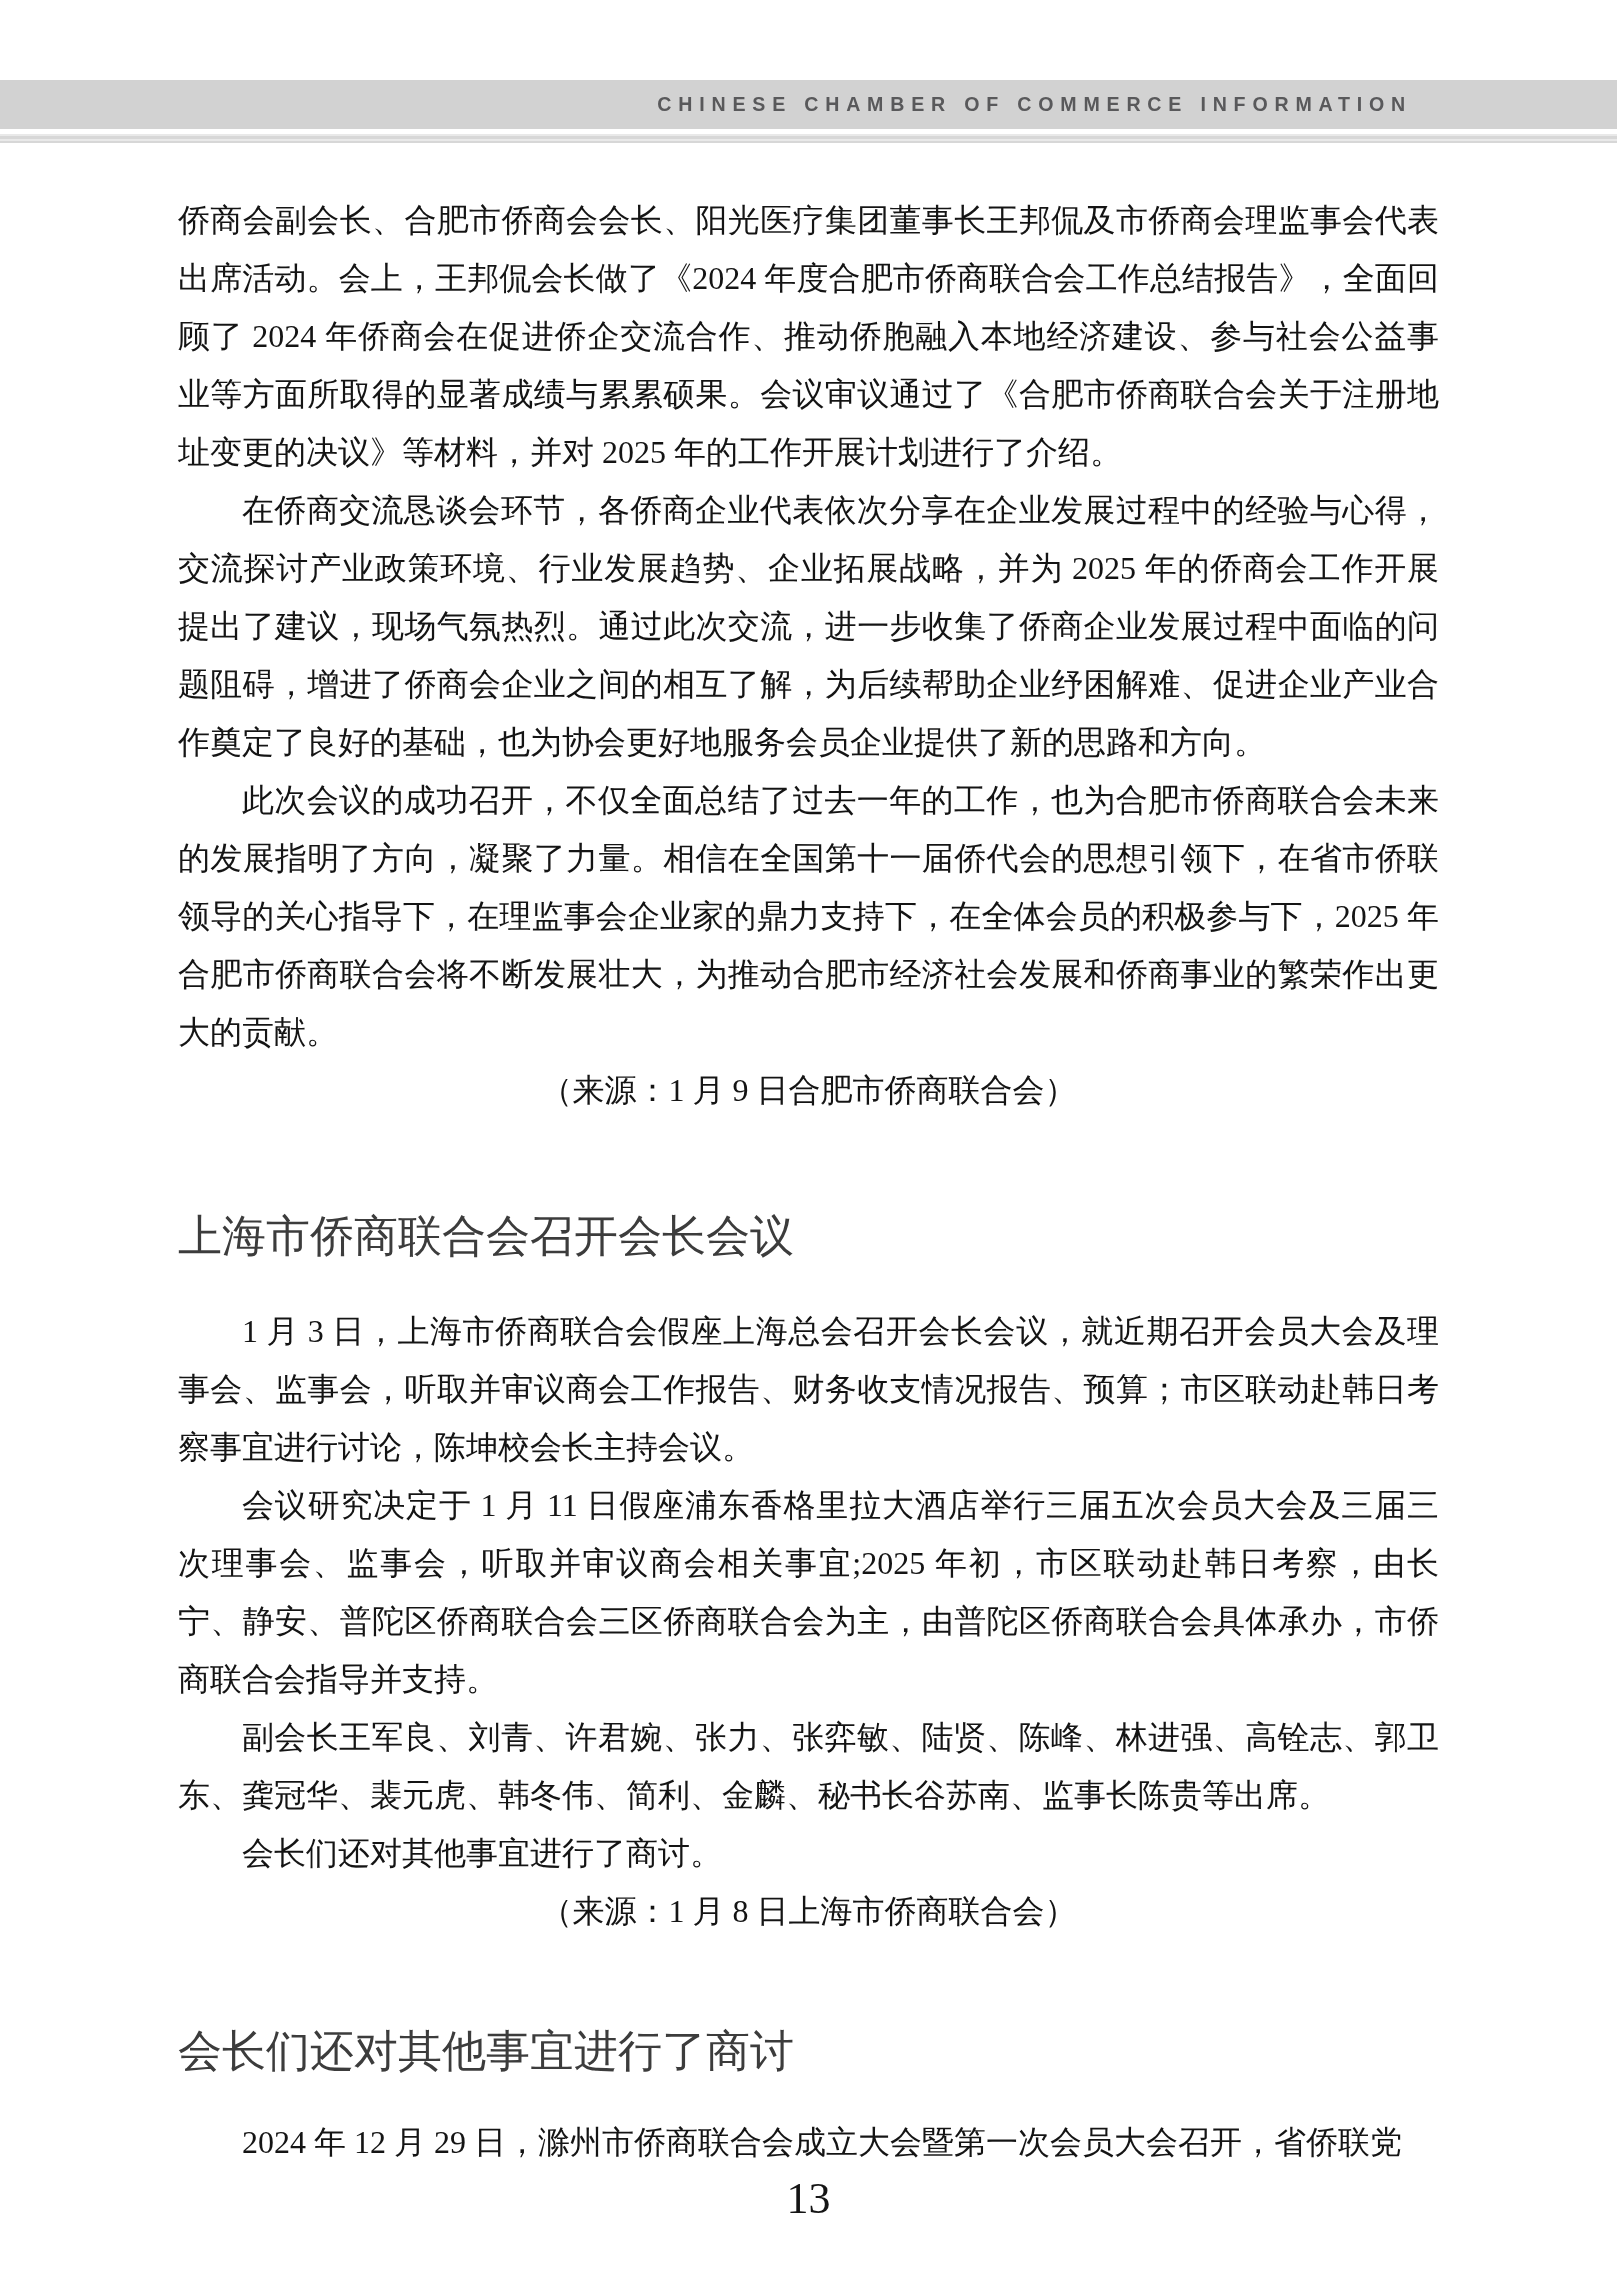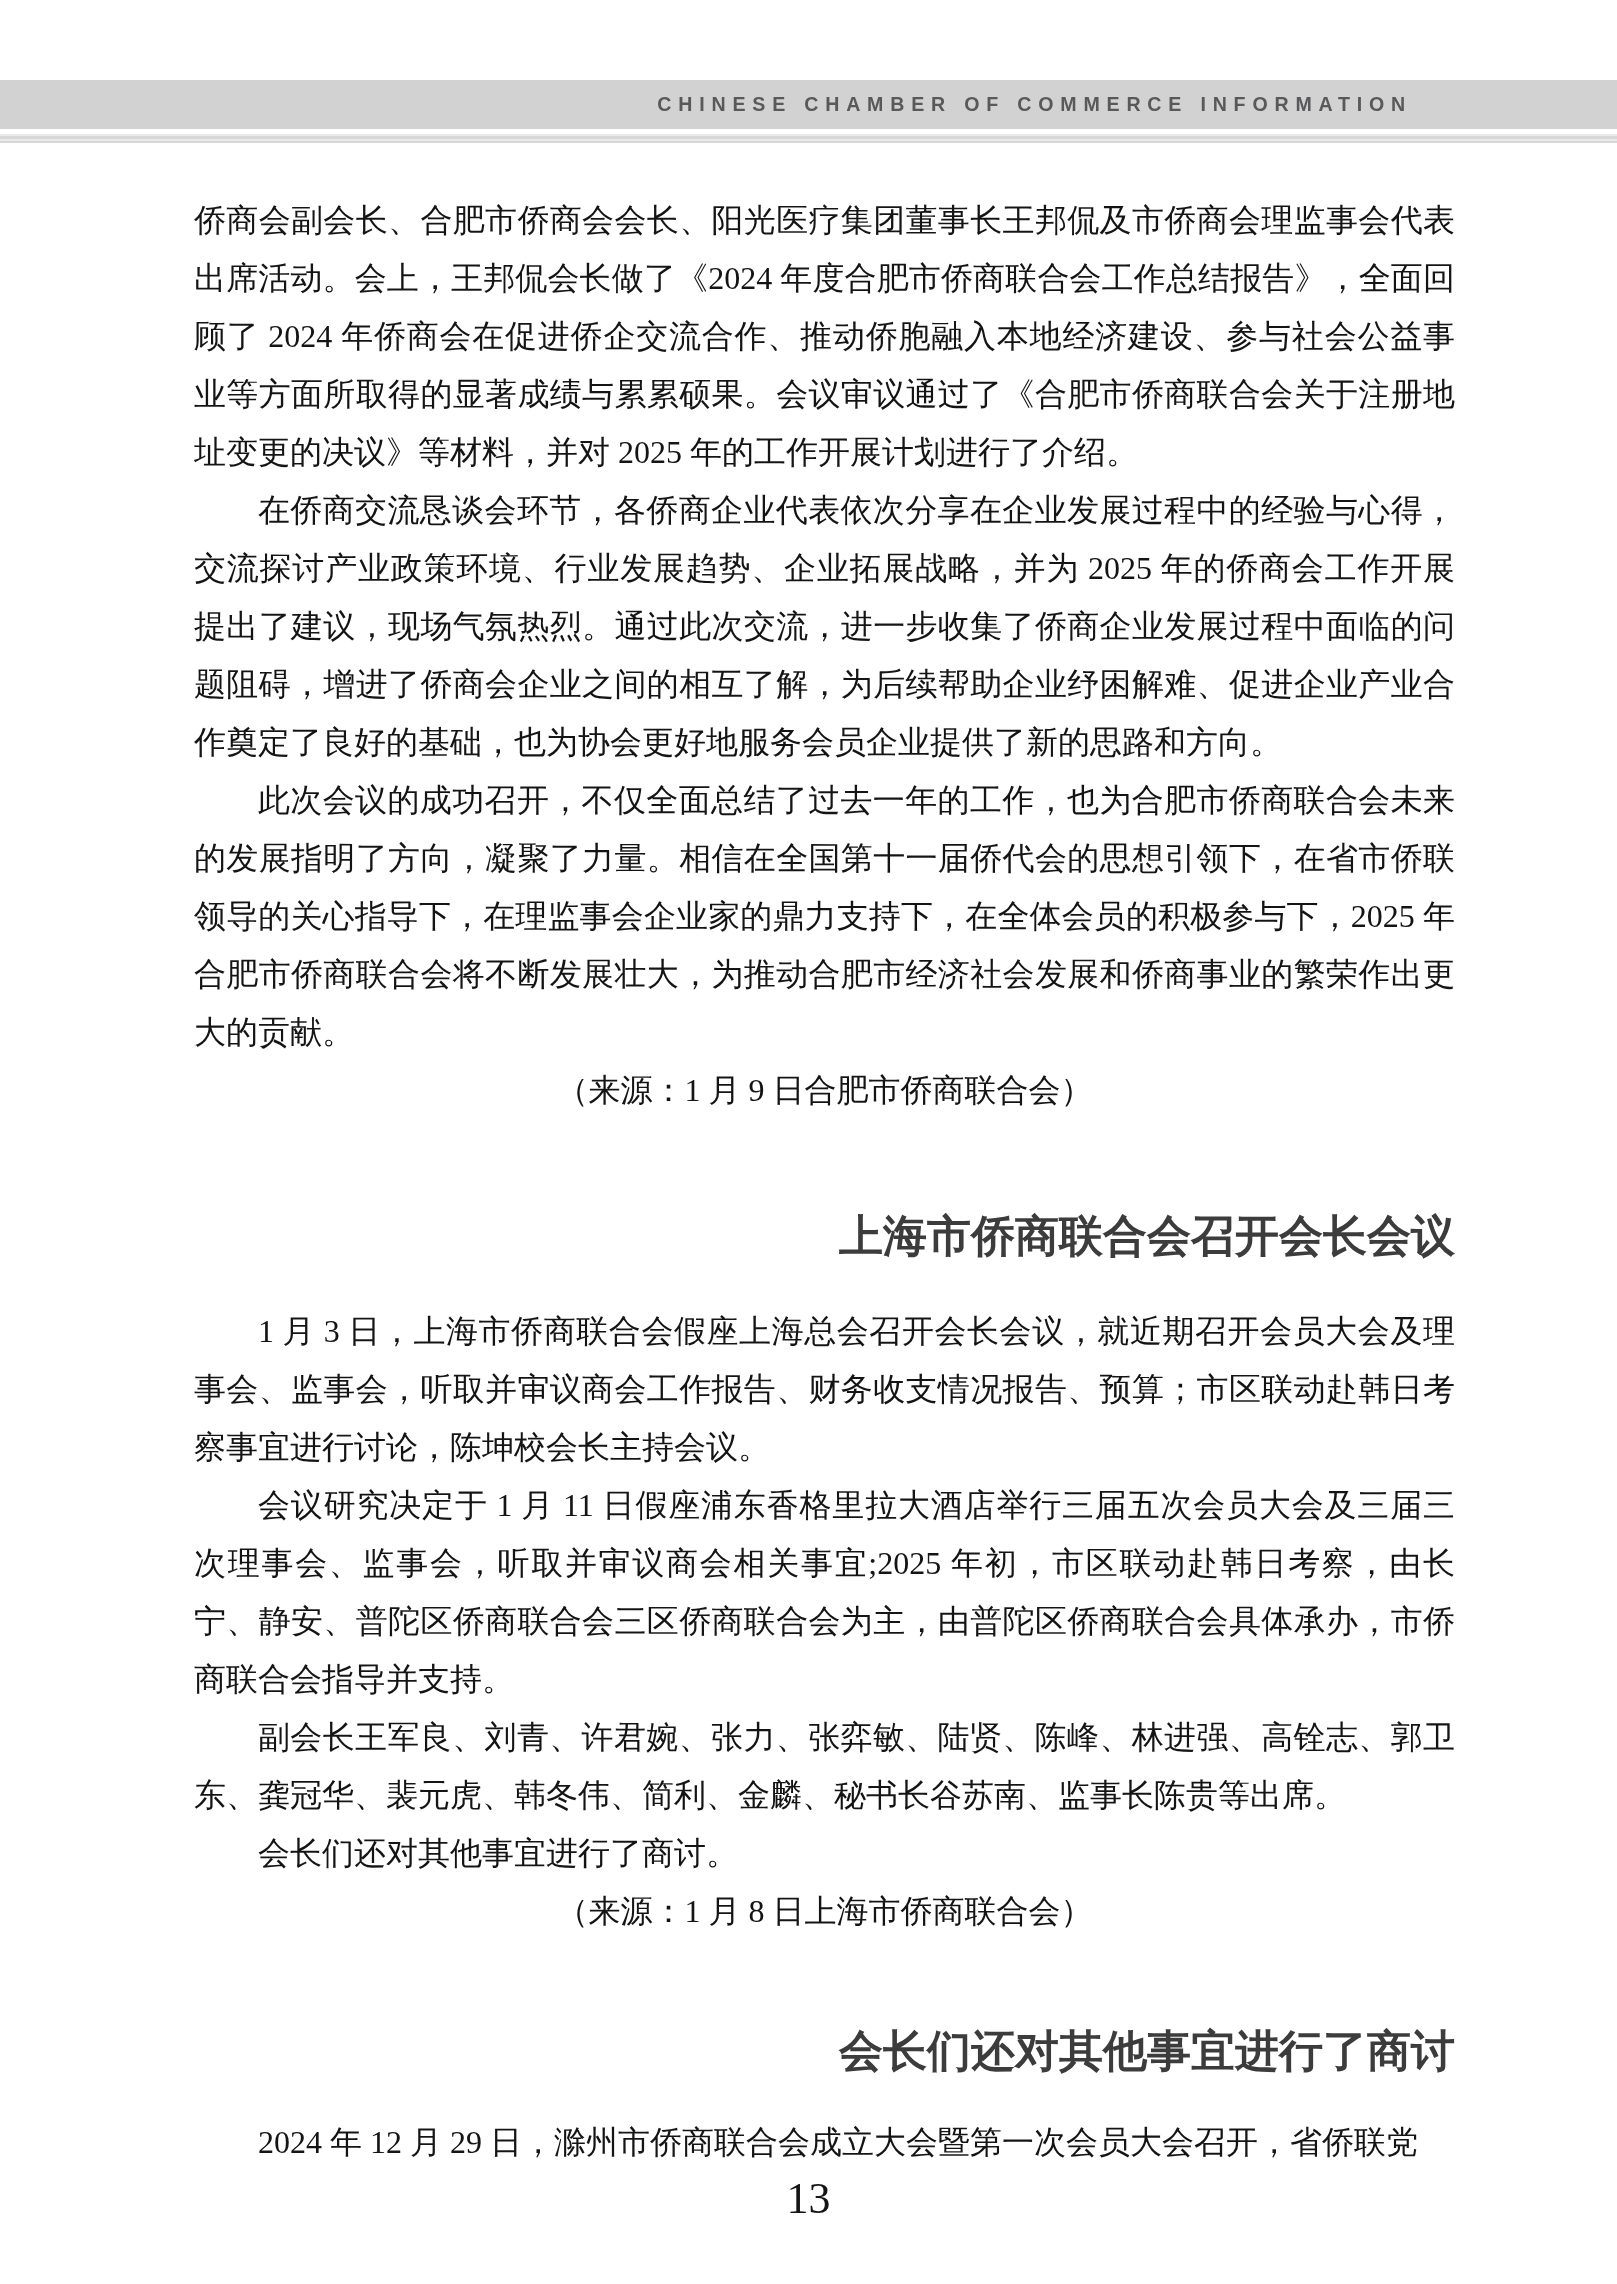--- a/index.html
+++ b/index.html
@@ -40,43 +40,43 @@
     height: 9px;
     background: repeating-linear-gradient(
       to bottom,
       #e9e9e9 0px, #e9e9e9 2.3px,
       #d7d7d7 2.3px, #d7d7d7 4.5px
     );
   }
   
   .content {
     position: absolute;
-    left: 194px;
+    left: 178px;
     top: 191px;
     width: 1261px;
     font-size: 32px;
     line-height: 58px;
     text-align: justify;
     text-justify: inter-ideograph;
   }
   .para { margin: 0; text-indent: 2em; }
   .para.no-indent { text-indent: 0; }
   .source-line {
     margin: 0;
     text-align: center;
     text-indent: 0;
   }
   .article-title {
     margin: 0;
     font-family: "Liberation Sans", "DejaVu Sans", sans-serif;
-    font-weight: bold;
+    font-weight: normal;
     font-size: 44px;
     line-height: 68px;
     color: #3c3c3c;
-    text-align: right;
+    text-align: left;
     text-indent: 0;
   }
   .title-shanghai { margin-top: 83px; margin-bottom: 32px; }
   .title-chuzhou  { margin-top: 77px; margin-bottom: 28px; }
   
   .page-number {
     position: absolute;
     left: 0; right: 0;
     top: 2180px;
     height: 38px;

